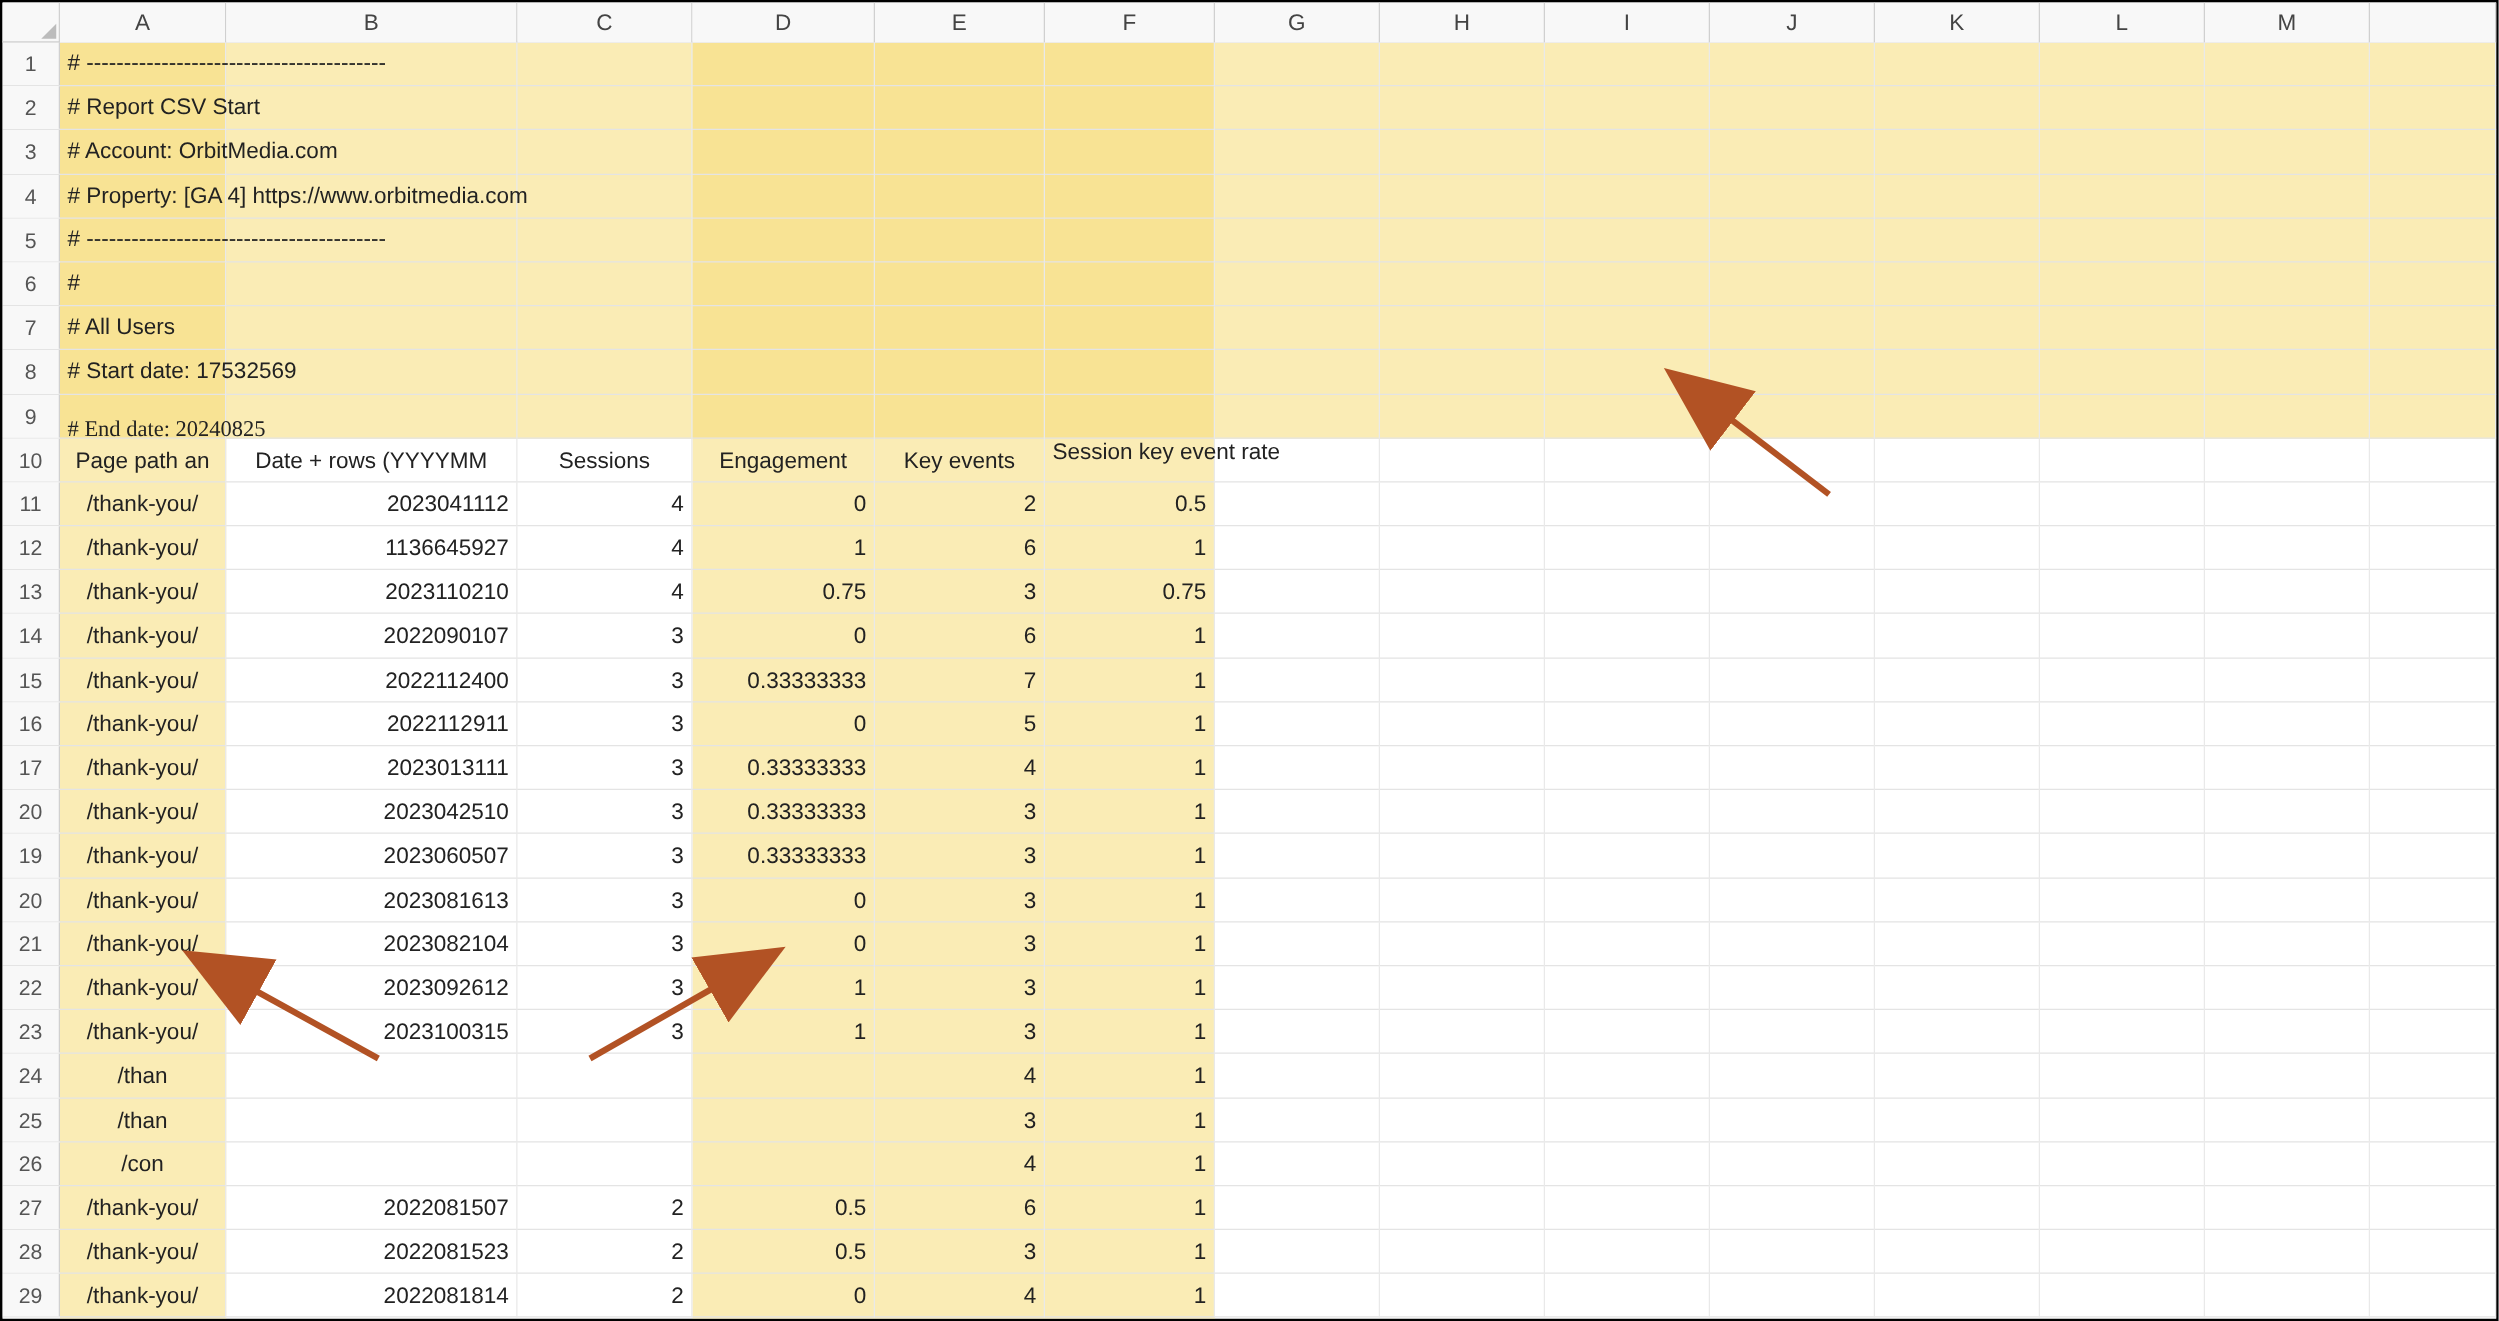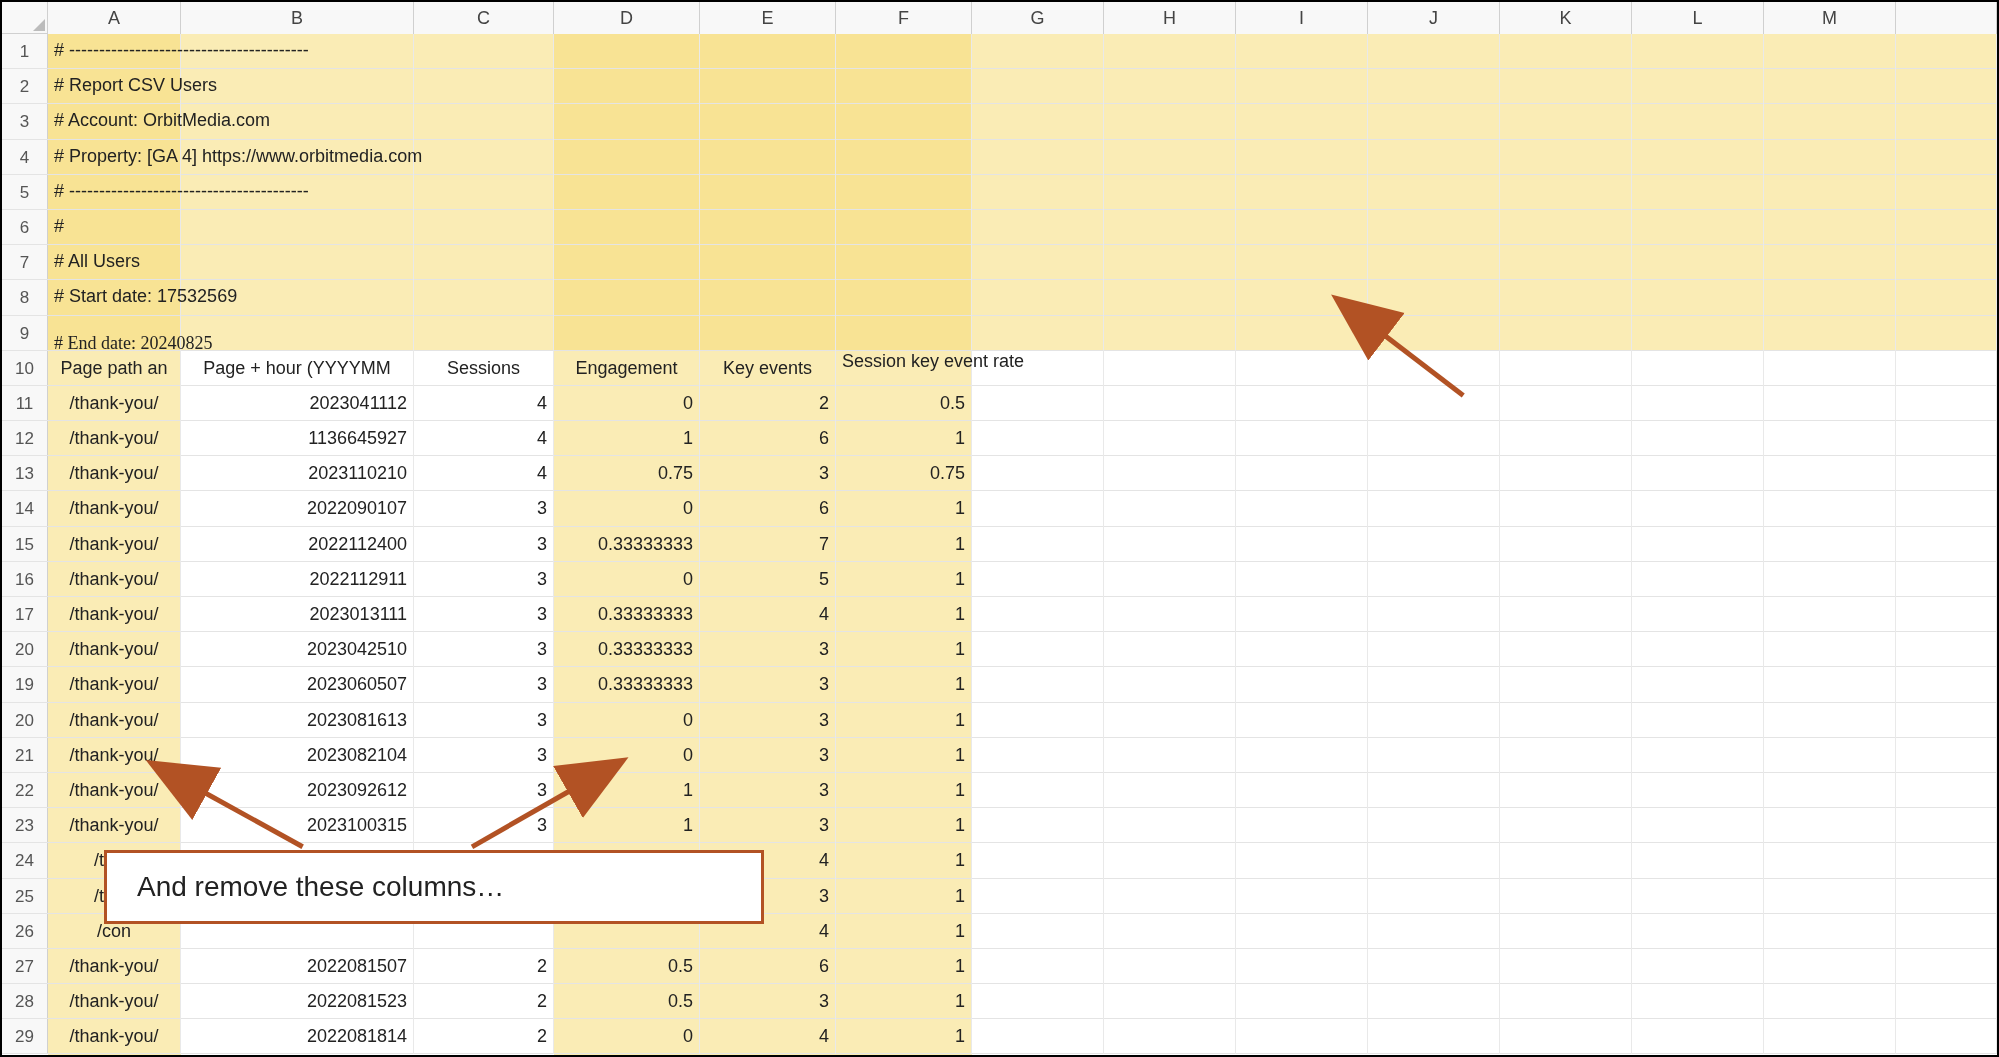--- a/index.html
+++ b/index.html
@@ -324,21 +324,21 @@
           <div class="cell cRest"></div>
           <div class="cell cRest"></div>
           <div class="cell cRest"></div>
           <div class="cell cRest"></div>
           <div class="cell cRest"></div>
           <div class="cell" style="flex: 1 1 0%;"></div>
         </div>
         <div class="row">
           <div class="rowh">10</div>
           <div class="cell cA txt">Page path an</div>
-          <div class="cell cB txt">Page + hour (YYYYMM</div>
+          <div class="cell cB txt">Date + rows (YYYYMM</div>
           <div class="cell cC txt">Sessions</div>
           <div class="cell cD txt">Engagement</div>
           <div class="cell cE txt">Key events</div>
           <div class="cell cF"></div>
           <div class="cell cRest"></div>
           <div class="cell cRest"></div>
           <div class="cell cRest"></div>
           <div class="cell cRest"></div>
           <div class="cell cRest"></div>
           <div class="cell cRest"></div>
@@ -666,21 +666,21 @@
           <div class="cell cRest"></div>
           <div class="cell cRest"></div>
           <div class="cell cRest"></div>
           <div class="cell" style="flex: 1 1 0%;"></div>
         </div>
       </div>
   </div>
 
   <div id="meta-overflow">
       <div class="overflow" style="top: 38px;"># ----------------------------------------</div>
-      <div class="overflow" style="top: 73.2px;"># Report CSV Users</div>
+      <div class="overflow" style="top: 73.2px;"># Report CSV Start</div>
       <div class="overflow" style="top: 108.4px;"># Account: OrbitMedia.com</div>
       <div class="overflow" style="top: 143.6px;"># Property: [GA 4] https://www.orbitmedia.com</div>
       <div class="overflow" style="top: 178.8px;"># ----------------------------------------</div>
       <div class="overflow" style="top: 214px;">#</div>
       <div class="overflow" style="top: 249.2px;"># All Users</div>
       <div class="overflow" style="top: 284.4px;"># Start date: 17532569</div>
       <div class="overflow" style="top: 331px; font-family: Liberation Serif, serif;"># End date: 20240825</div>
     </div>
 
   <div class="overflow" id="header-f-overflow" style="top:348.8px; left:840px;">Session key event rate</div>
@@ -691,17 +691,14 @@
         <path d="M0,0 L0,12 L14,6 z" fill="#b25224"></path>
       </marker>
     </defs>
 
     <line x1="1465" y1="395" x2="1380" y2="330" stroke="#b25224" stroke-width="5" marker-end="url(#ah)"></line>
 
     <line x1="300" y1="848" x2="195" y2="790" stroke="#b25224" stroke-width="5" marker-end="url(#ah)"></line>
     <line x1="470" y1="848" x2="575" y2="788" stroke="#b25224" stroke-width="5" marker-end="url(#ah)"></line>
   </svg>
 
-  <div class="callout" style="top:848px; left:102px; width:660px;">
-    <span>And remove these columns…</span>
-  </div>
 
 </div>
 
 </body></html>

